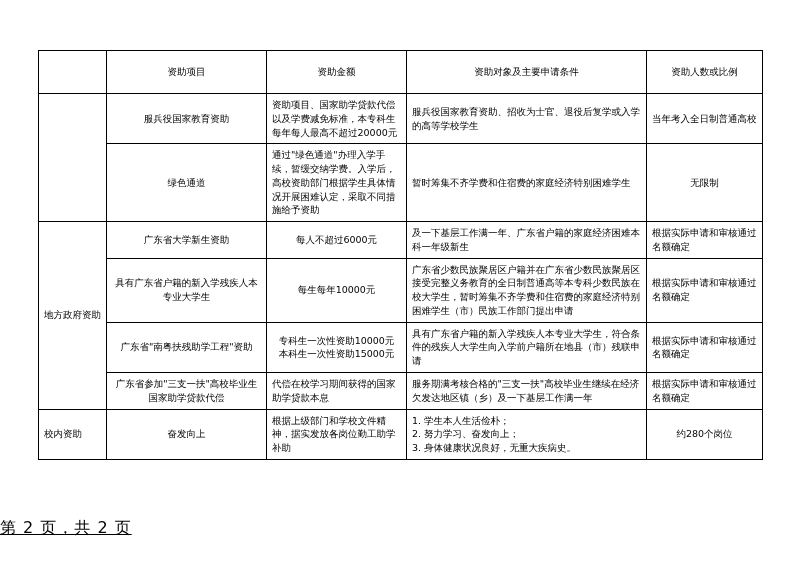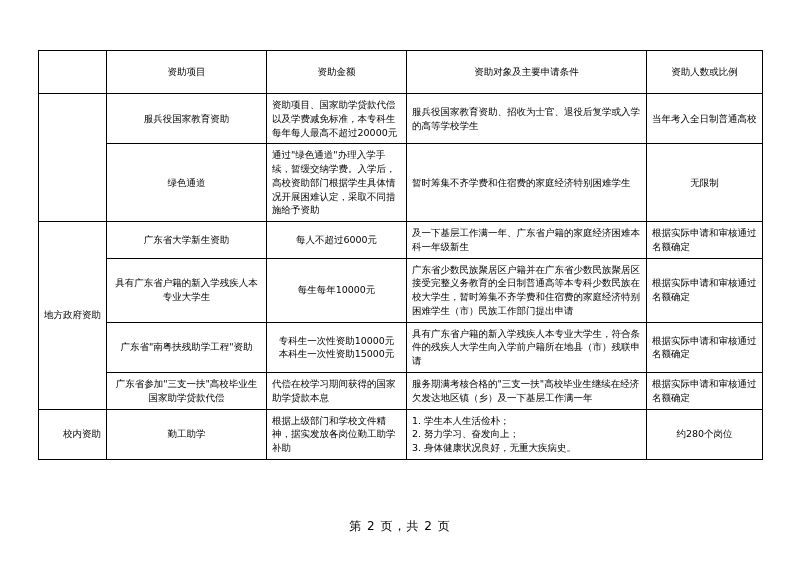--- a/index.html
+++ b/index.html
@@ -47,31 +47,32 @@
 
   .hdr td {
     text-align: center;
     font-weight: bold;
     font-size: 10px;
     height: 34px;
   }
   .c { text-align: center; }
   .l { text-align: left; }
   .group-cell {
-    text-align: right;
+    text-align: left;
     font-size: 9.5px;
   }
   .footer {
     position: absolute;
     left: 0;
     top: 518px;
     width: 800px;
-    text-align: center;
-    font-size: 12px;
+    text-align: left;
+    font-size: 16px;
     letter-spacing: 1px;
+    text-decoration: underline;
   }
   .nowrap-mid { white-space: pre-line; }
 </style>
 </head>
 <body>
 
 <div class="page">
 
   <table class="aid-table">
     <colgroup>
@@ -126,21 +127,21 @@
       </tr>
       <tr>
         <td class="c nowrap-mid">广东省参加"三支一扶"高校毕业生国家助学贷款代偿</td>
         <td class="l nowrap-mid">代偿在校学习期间获得的国家助学贷款本息</td>
         <td class="l nowrap-mid">服务期满考核合格的"三支一扶"高校毕业生继续在经济欠发达地区镇（乡）及一下基层工作满一年</td>
         <td class="l nowrap-mid">根据实际申请和审核通过名额确定</td>
       </tr>
 
       <tr>
         <td class="group-cell" rowspan="1">校内资助</td>
-        <td class="c nowrap-mid">勤工助学</td>
+        <td class="c nowrap-mid">奋发向上</td>
         <td class="l nowrap-mid">根据上级部门和学校文件精神，据实发放各岗位勤工助学补助</td>
         <td class="l nowrap-mid">1. 学生本人生活俭朴；
 2. 努力学习、奋发向上；
 3. 身体健康状况良好，无重大疾病史。</td>
         <td class="c nowrap-mid">约280个岗位</td>
       </tr>
     </tbody>
   </table>
 
   <div class="footer">第 2 页，共 2 页</div>

